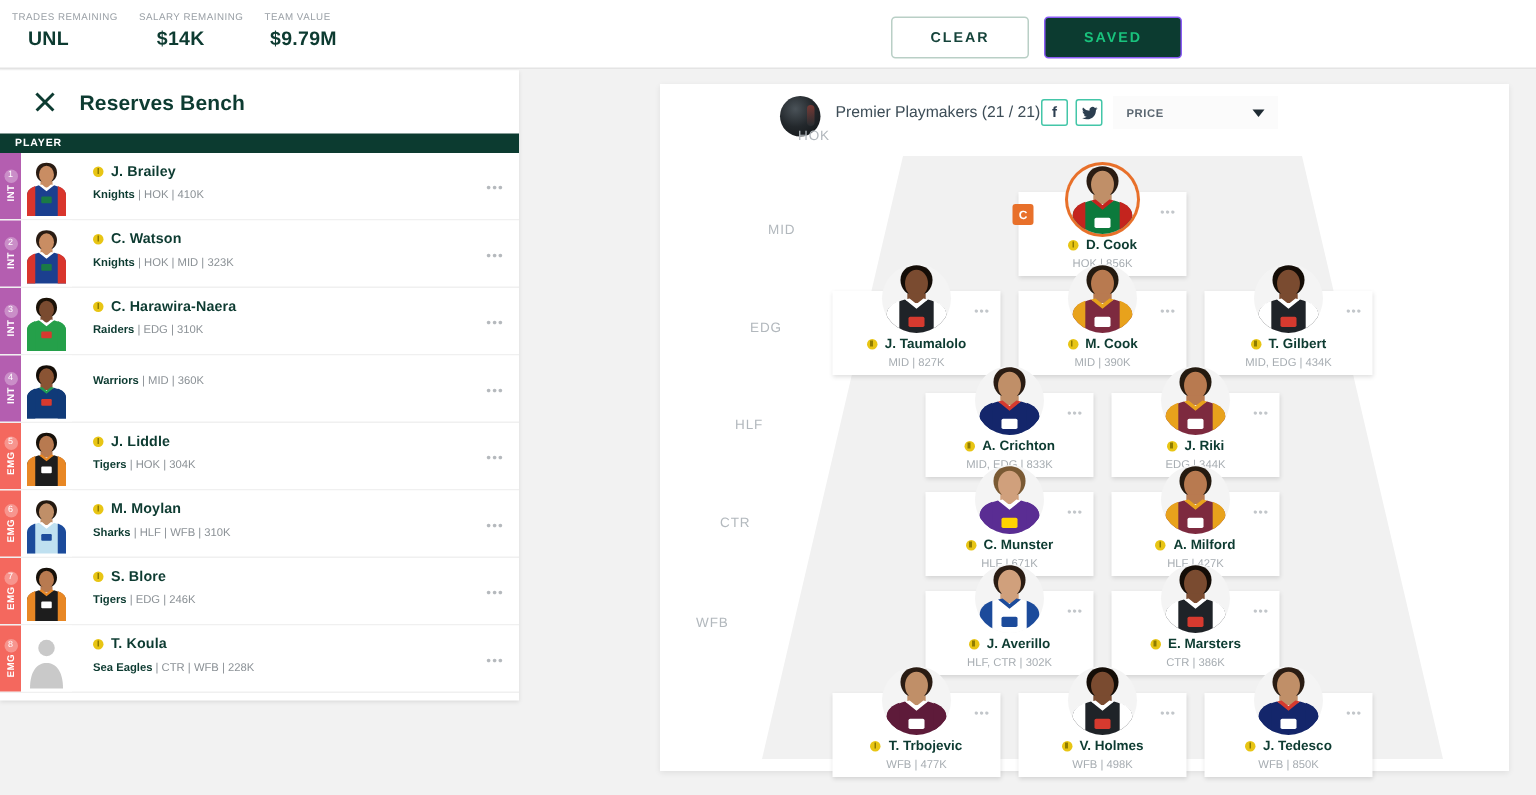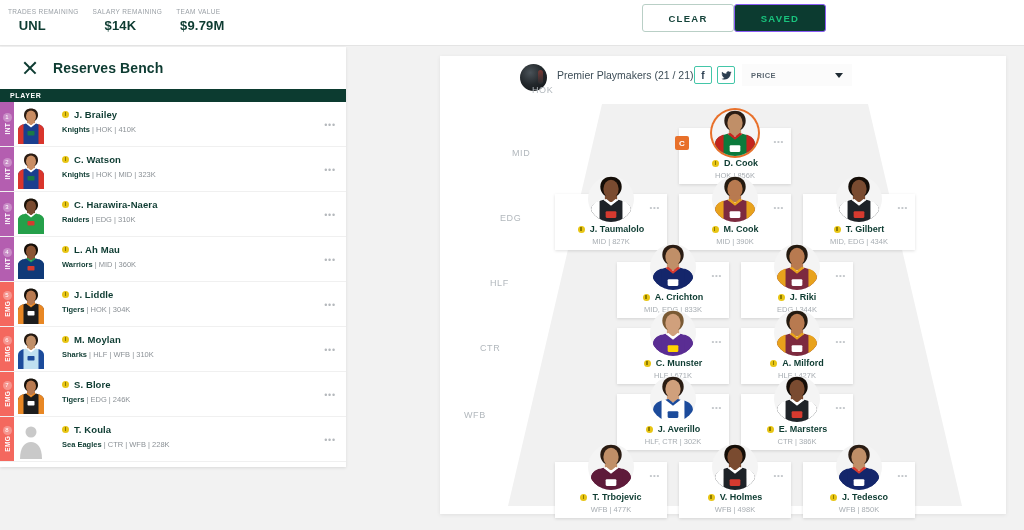--- a/index.html
+++ b/index.html
@@ -25,22 +25,22 @@
   }
   .stat-value {
     font-size: 13px; font-weight: bold; color: #0d3b31;
     text-align: center; margin-top: 3px; letter-spacing: .2px;
   }
   .stat:nth-child(1) .stat-value { padding-right: 22px; }
   .stat:nth-child(2) .stat-value { padding-right: 14px; }
   .stat:nth-child(3) .stat-value { padding-right: 6px; }
 
   .topbtns {
-    position: absolute; left: 594px; top: 4px;
-    display: flex;  margin-left: 48px;
+    position: absolute; left: 594px; top: 11px;
+    display: flex; gap: 10px;
   }
   .btn {
     height: 28px; border-radius: 3px; font-size: 9.5px;
     letter-spacing: 1.3px; font-weight: bold;
     display: flex; align-items: center; justify-content: center;
     cursor: pointer;
   }
   .btn-clear {
     width: 92px; background: #ffffff;
     border: 1px solid #b9cfc6; color: #15433a;
@@ -355,24 +355,20 @@
               <ellipse cx="30" cy="17" rx="10" ry="12" fill="#8a5434"></ellipse>
               <path d="M22 26 L38 26 L38 34 L22 34 Z" fill="#8a5434"></path>
               <path d="M4 72 L4 44 C4 37 12 33 20 31 L30 37 L40 31 C48 33 56 37 56 44 L56 72 Z" fill="#103a78"></path>
               <path d="M4 72 L4 44 C4 38 9 34 15 32 L15 72 Z" fill="#103a78"></path>
               <path d="M56 72 L56 44 C56 38 51 34 45 32 L45 72 Z" fill="#103a78"></path>
               <path d="M20 31 L30 39 L40 31 L36 30 L30 35 L24 30 Z" fill="#1f9c53"></path>
               <rect x="23" y="46" width="14" height="9" rx="1.5" fill="#d63a2f"></rect>
             </svg></div>
         </div>
         <div class="pinfo">
-          <div class="pname-line">
-            <i class="dot"></i>
-            <span class="pname">L. Ah Mau</span>
-          </div>
           <div class="pmeta"><b>Warriors</b><span> | MID | 360K</span></div>
         </div>
         <div class="dots-btn">•••</div>
       </div>
       <div class="prow">
         <div class="pstrip emg">
           <div class="pnum">5</div>
           <div class="ptype">EMG</div>
         </div>
         <div class="pav">

